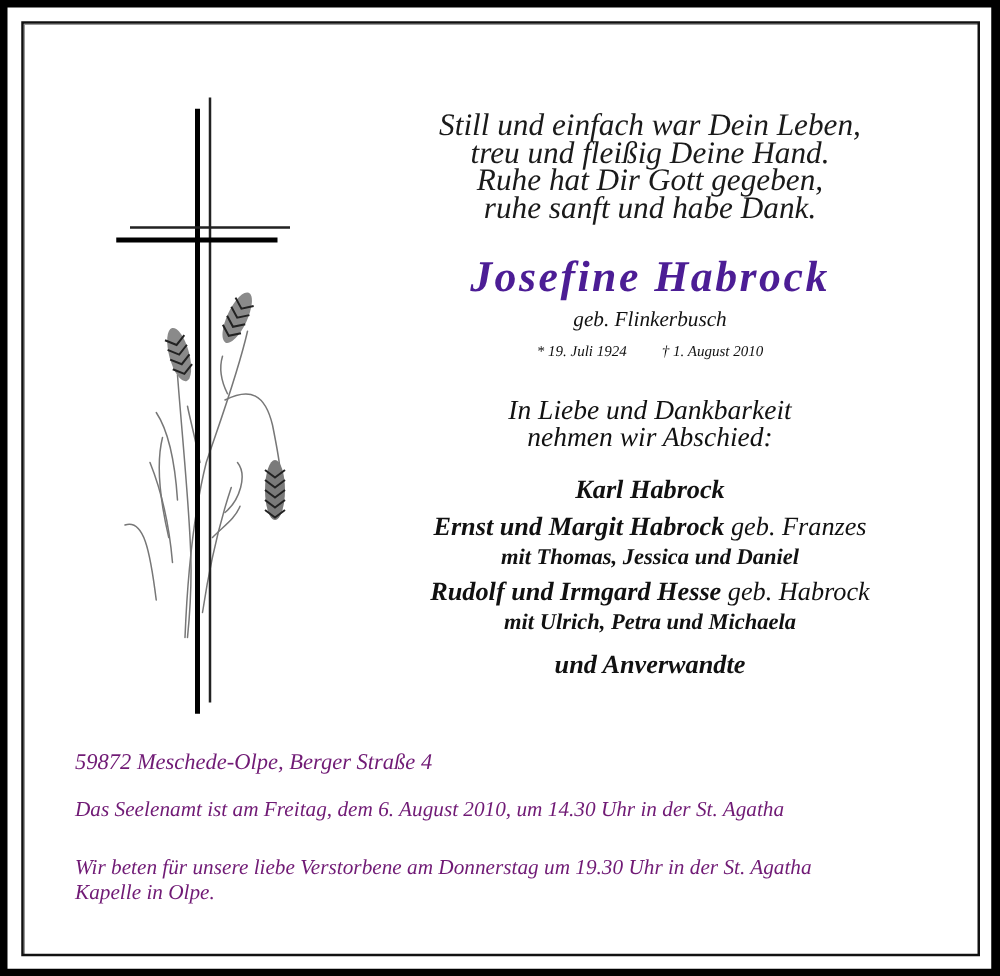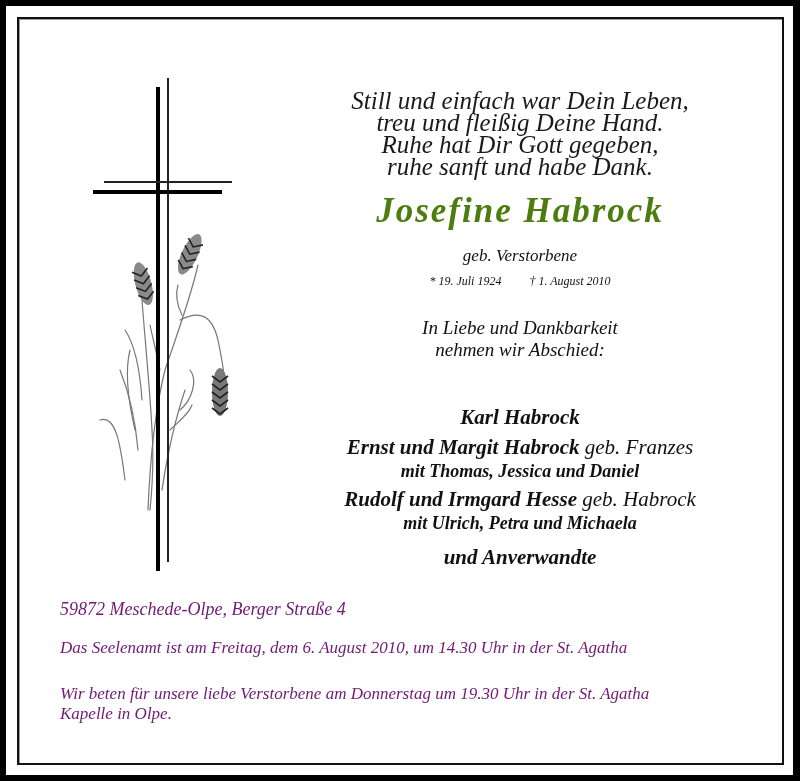--- a/index.html
+++ b/index.html
@@ -2,27 +2,27 @@
 <html><head>
 <meta charset="utf-8">
 <style>
   html, body { margin:0; padding:0; background:#ffffff; }
   body { width:800px; height:781px; position:relative; overflow:hidden; font-family:"Liberation Serif", "DejaVu Serif", serif; color:#111; }
   .outer-frame { position:absolute; left:0; top:0; width:800px; height:781px; box-sizing:border-box; border-style:solid; border-color:#000; border-width:6px 7px 6px 6px; }
   .inner-frame { position:absolute; left:17px; top:17px; width:767px; height:748px; box-sizing:border-box; border:2px solid #111; box-shadow: inset 1px 1px 0 #9a9a9a; }
   .cross-art { position:absolute; left:80px; top:70px; width:180px; height:520px; }
   .center-col { position:absolute; left:300px; width:440px; text-align:center; }
   .poem { top:90px; font-style:italic; font-size:25px; line-height:22px; color:#1a1a1a; }
-  .deceased-name { top:189px; font-style:italic; font-weight:bold; font-size:35px; letter-spacing:2px; line-height:44px; color:#4d7c0f; }
+  .deceased-name { top:200px; font-style:italic; font-weight:bold; font-size:35px; letter-spacing:2px; line-height:44px; color:#4c1d95; }
   .maiden-name { top:246px; font-style:italic; font-size:17px; line-height:20px; }
   .dates { top:271px; font-style:italic; font-size:12px; line-height:20px; }
   .dates span { display:inline-block; }
   .dates .sep { width:28px; }
-  .sorrow { top:317px; font-style:italic; font-size:19px; line-height:22px; }
-  .mourners { top:404px; }
+  .sorrow { top:317px; font-style:italic; font-size:22px; line-height:22px; }
+  .mourners { top:378px; }
   .m-line { font-style:italic; font-weight:bold; font-size:21px; line-height:26px; color:#111; white-space:nowrap; }
   .m-line .geb { font-weight:normal; }
   .m-sub { font-style:italic; font-weight:bold; font-size:18px; line-height:22px; white-space:nowrap; }
   .gap-sm { height:4px; }
   .gap-md { height:10px; }
   .bottom-block { position:absolute; left:60px; width:700px; font-style:italic; color:#701a75; font-size:17px; }
   .address { top:598px; line-height:22px; font-size:18px; }
   .notice1 { top:638px; line-height:20px; }
   .notice2 { top:684px; line-height:20px; }
 </style>
@@ -76,21 +76,21 @@
 </div>
 
 <div class="center-col poem">
   <div>Still und einfach war Dein Leben,</div>
   <div>treu und fleißig Deine Hand.</div>
   <div>Ruhe hat Dir Gott gegeben,</div>
   <div>ruhe sanft und habe Dank.</div>
 </div>
 
 <div class="center-col deceased-name">Josefine Habrock</div>
-<div class="center-col maiden-name">geb. Verstorbene</div>
+<div class="center-col maiden-name">geb. Flinkerbusch</div>
 <div class="center-col dates">
   <span>* 19. Juli 1924</span><span class="sep"></span><span>† 1. August 2010</span>
 </div>
 
 <div class="center-col sorrow">
   <div>In Liebe und Dankbarkeit</div>
   <div>nehmen wir Abschied:</div>
 </div>
 
 <div class="center-col mourners">

